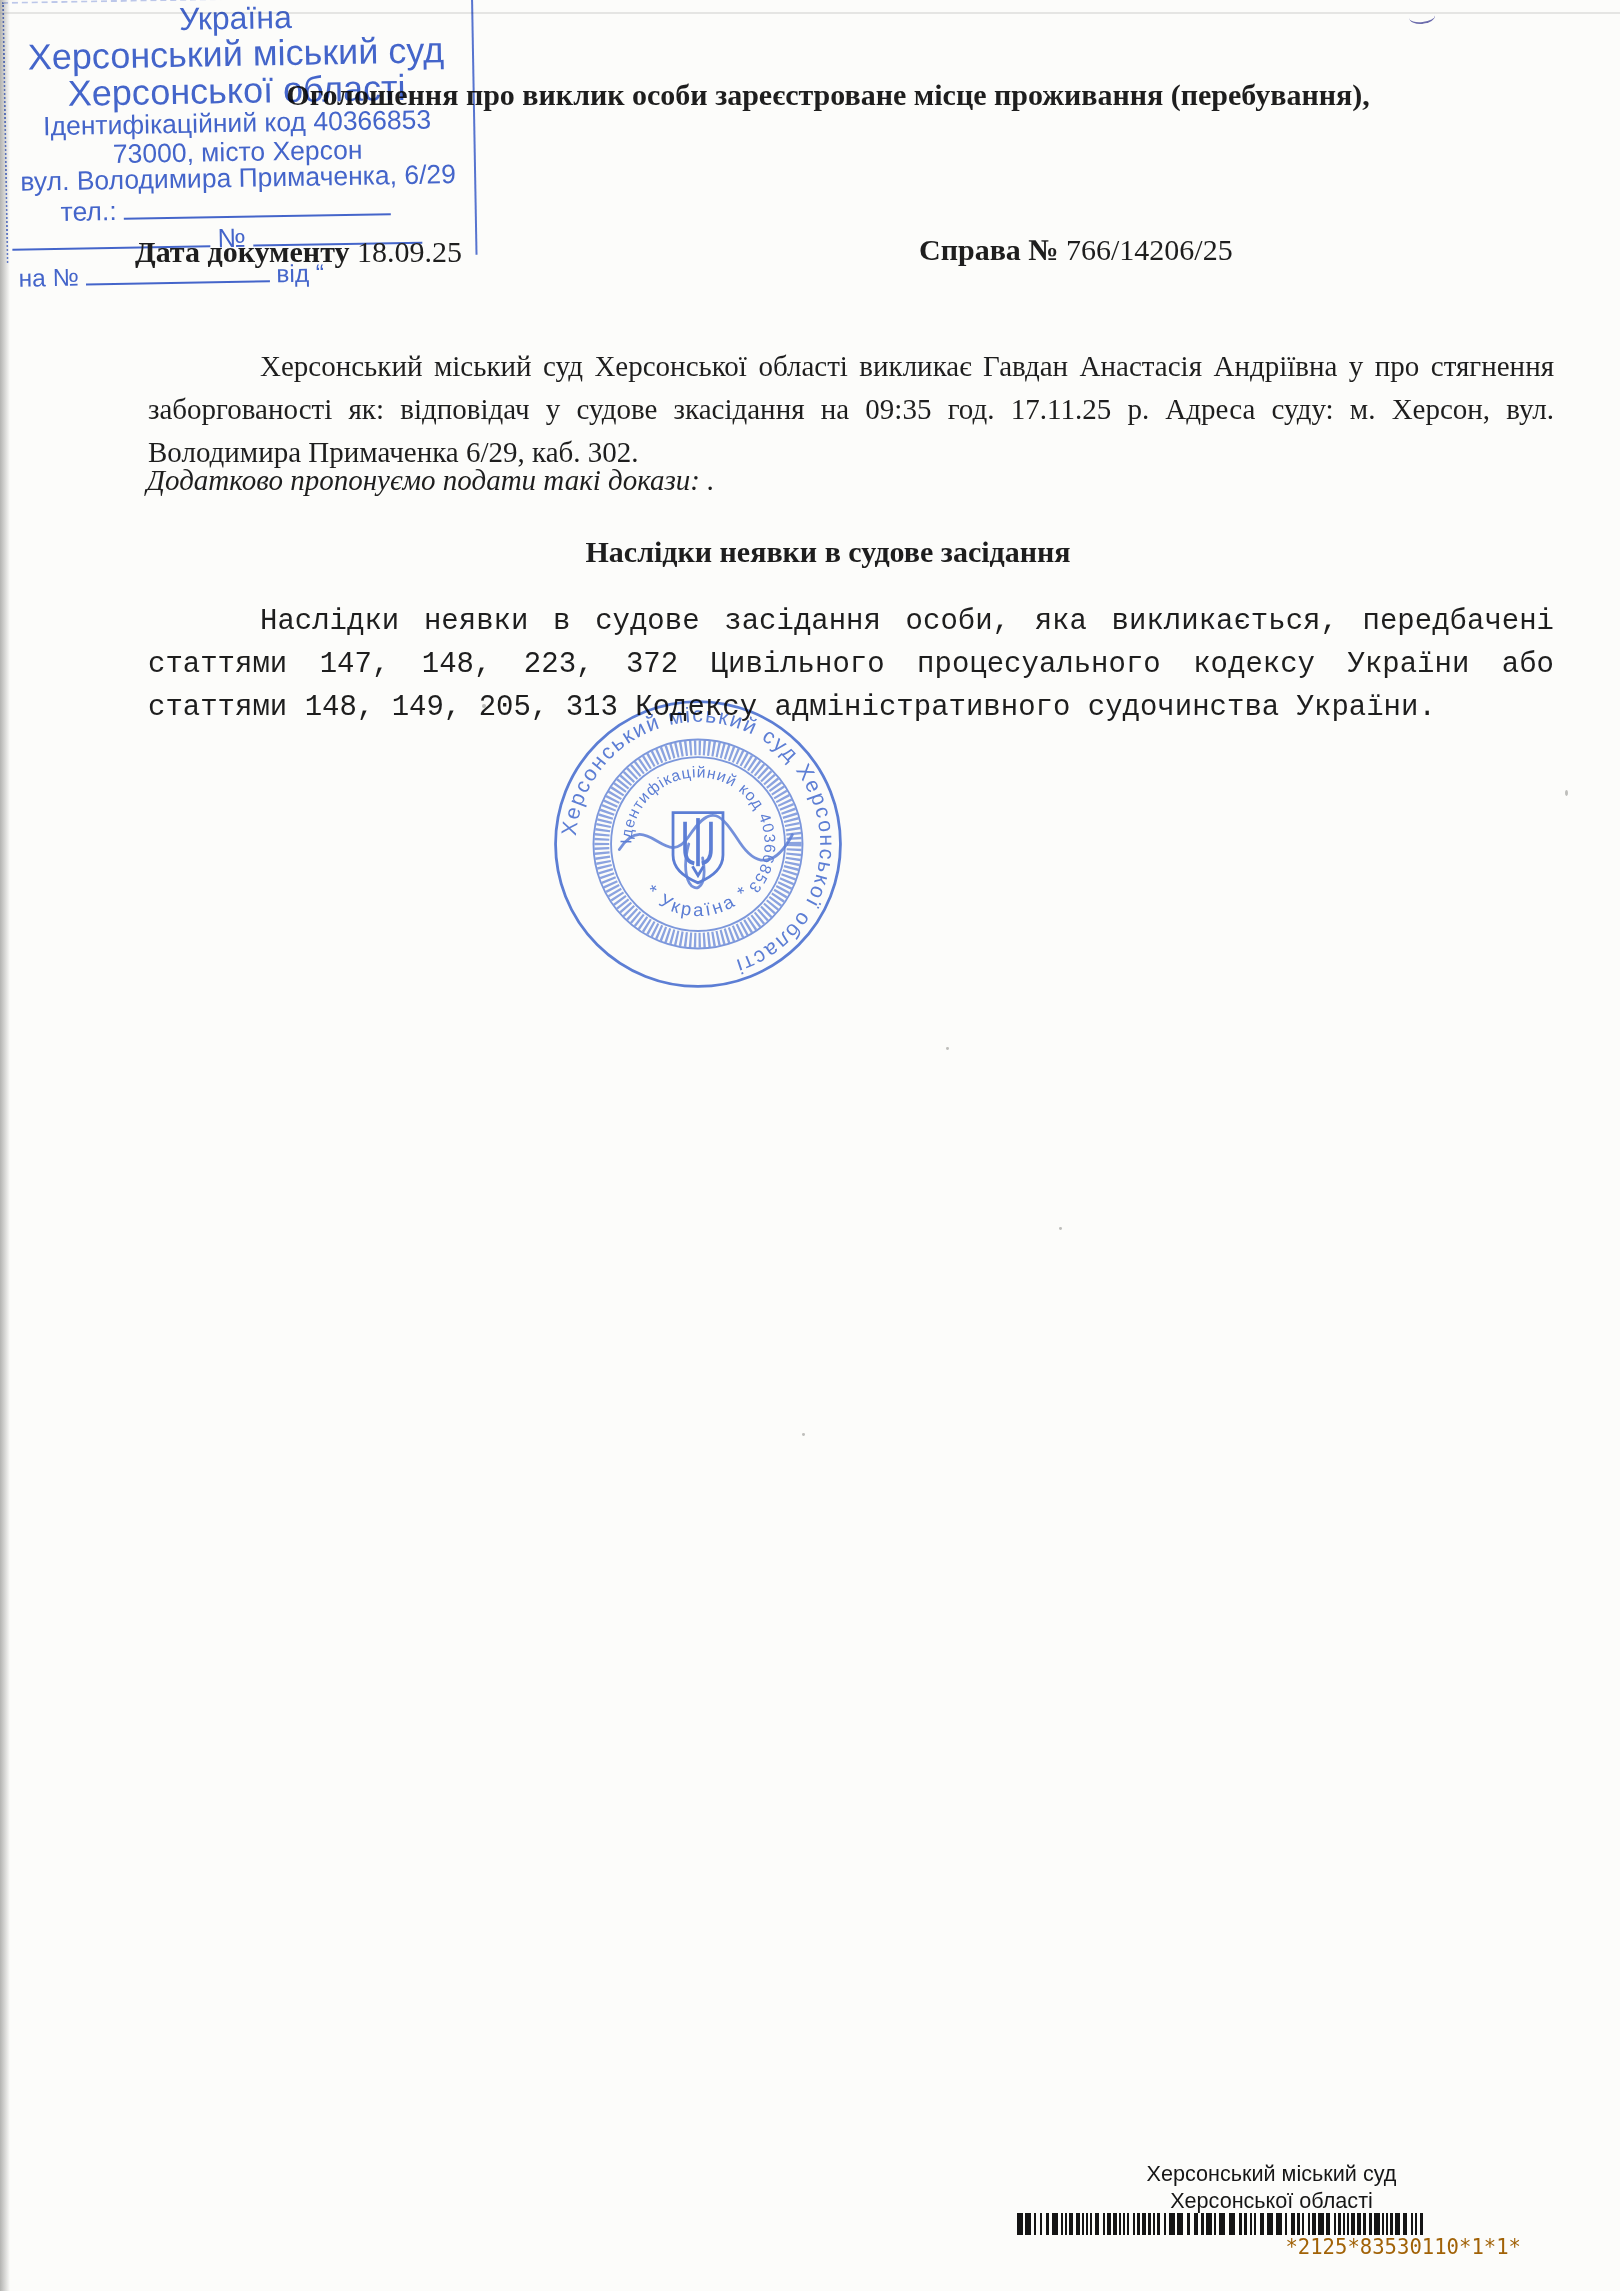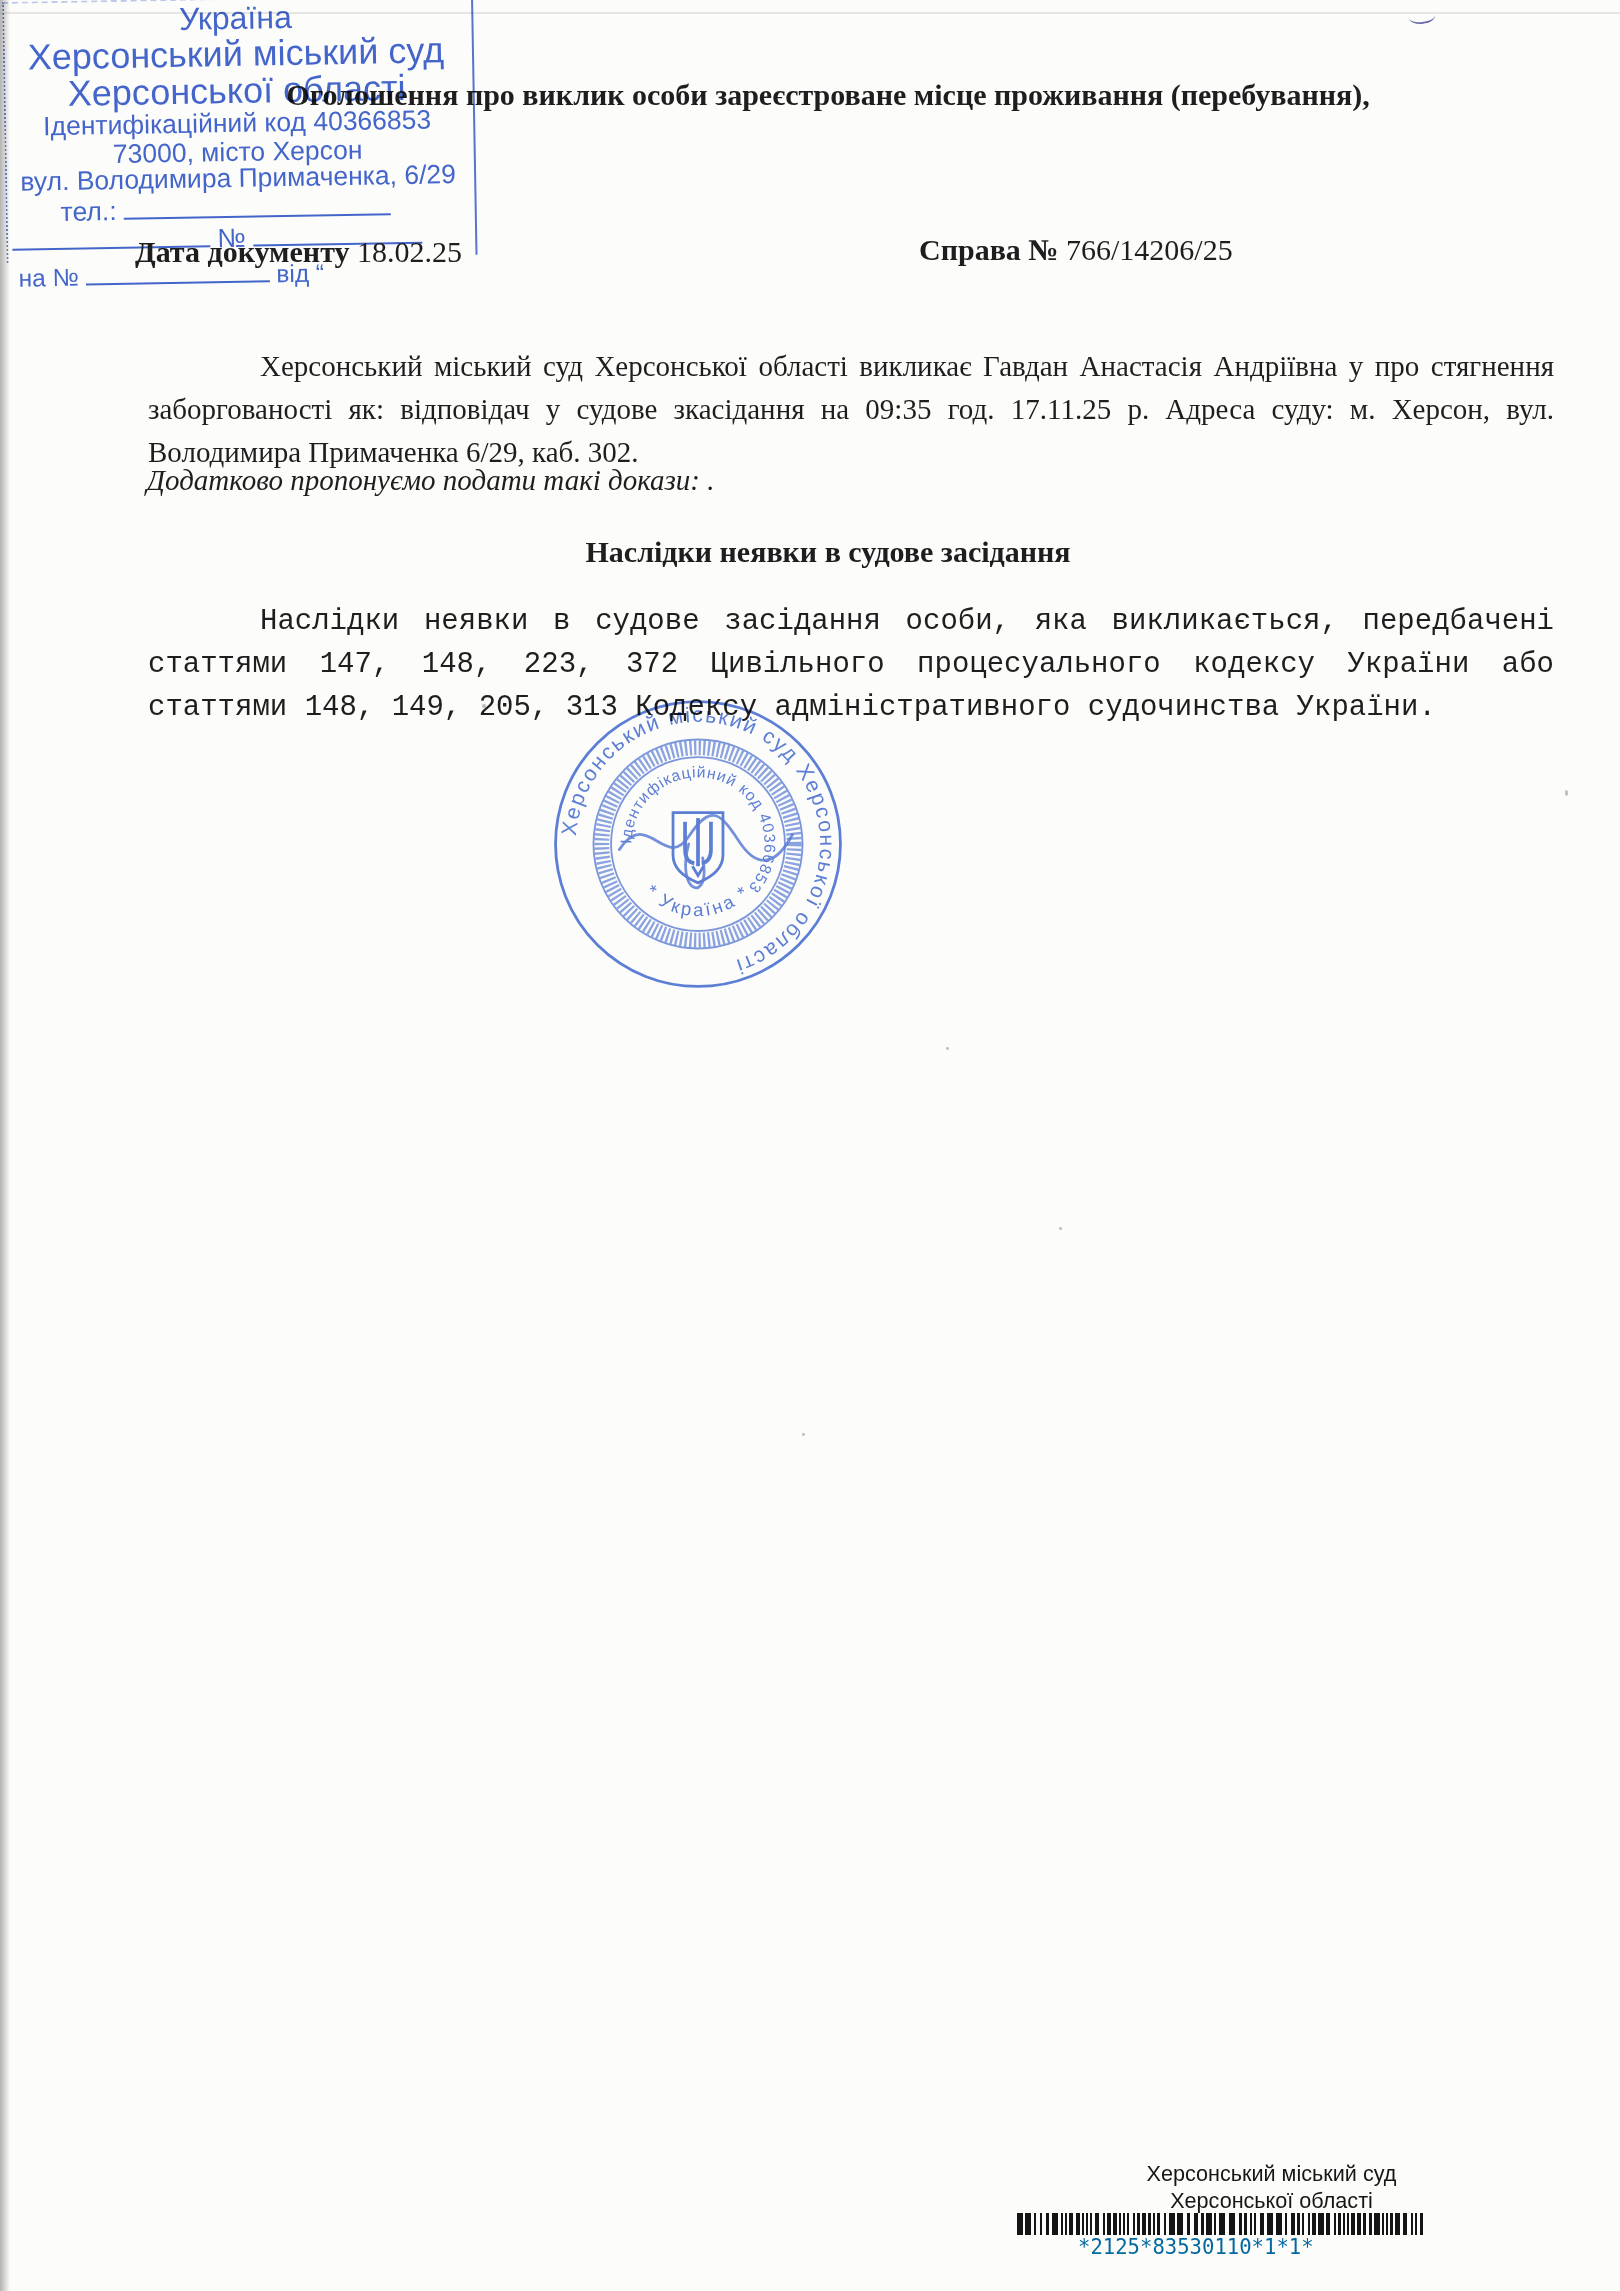--- a/index.html
+++ b/index.html
@@ -54,22 +54,22 @@
 
   
   .seal{left:550px;top:696px;width:296px;height:296px;z-index:7;
     mix-blend-mode:multiply;opacity:.92;}
 
   
   .footer-labels{left:1078px;top:2160px;width:387px;text-align:center;
     font-size:21.6px;line-height:27.4px;color:#161616;}
   .barcode{left:1017px;top:2213px;width:406px;height:21.6px;overflow:hidden;
     white-space:nowrap;font-size:0;}
-  .bc-caption{left:1078px;top:2235px;width:387px;text-align:left;
-    font-size:20.6px;color:#0369a1;}
+  .bc-caption{left:1134px;top:2235px;width:387px;text-align:right;
+    font-size:20.6px;color:#a16207;}
 </style>
 </head>
 <body>
 
 <div class="page">
 
   <div class="abs scan-edge"></div>
   <div class="abs scan-line"></div>
   <div class="abs corner-mark"></div>
   <div class="abs speck" style="left:482px;top:704px;width:3.9px;height:3.9px;"></div>
@@ -77,21 +77,21 @@
   <div class="abs speck" style="left:946px;top:1047px;width:2.9px;height:2.9px;"></div>
   <div class="abs speck" style="left:802px;top:1433px;width:2.9px;height:2.9px;"></div>
   <div class="abs speck" style="left:1059px;top:1227px;width:2.9px;height:2.9px;"></div>
 
   <div class="abs title">
     <div>Оголошення про виклик особи зареєстроване місце проживання (перебування),</div>
   </div>
 
   <div class="abs meta-date">
     <span class="b">Дата документу</span>
-    <span>18.02.25</span>
+    <span>18.09.25</span>
   </div>
   <div class="abs meta-case">
     <span class="b">Справа №</span>
     <span>766/14206/25</span>
   </div>
 
   <div class="stamp">
     <div class="abs stamp-frame"></div>
     <div class="abs srow" style="top:3.9px;font-size:32px;">Україна</div>
     <div class="abs srow" style="top:37px;font-size:36px;">Херсонський міський суд</div>

